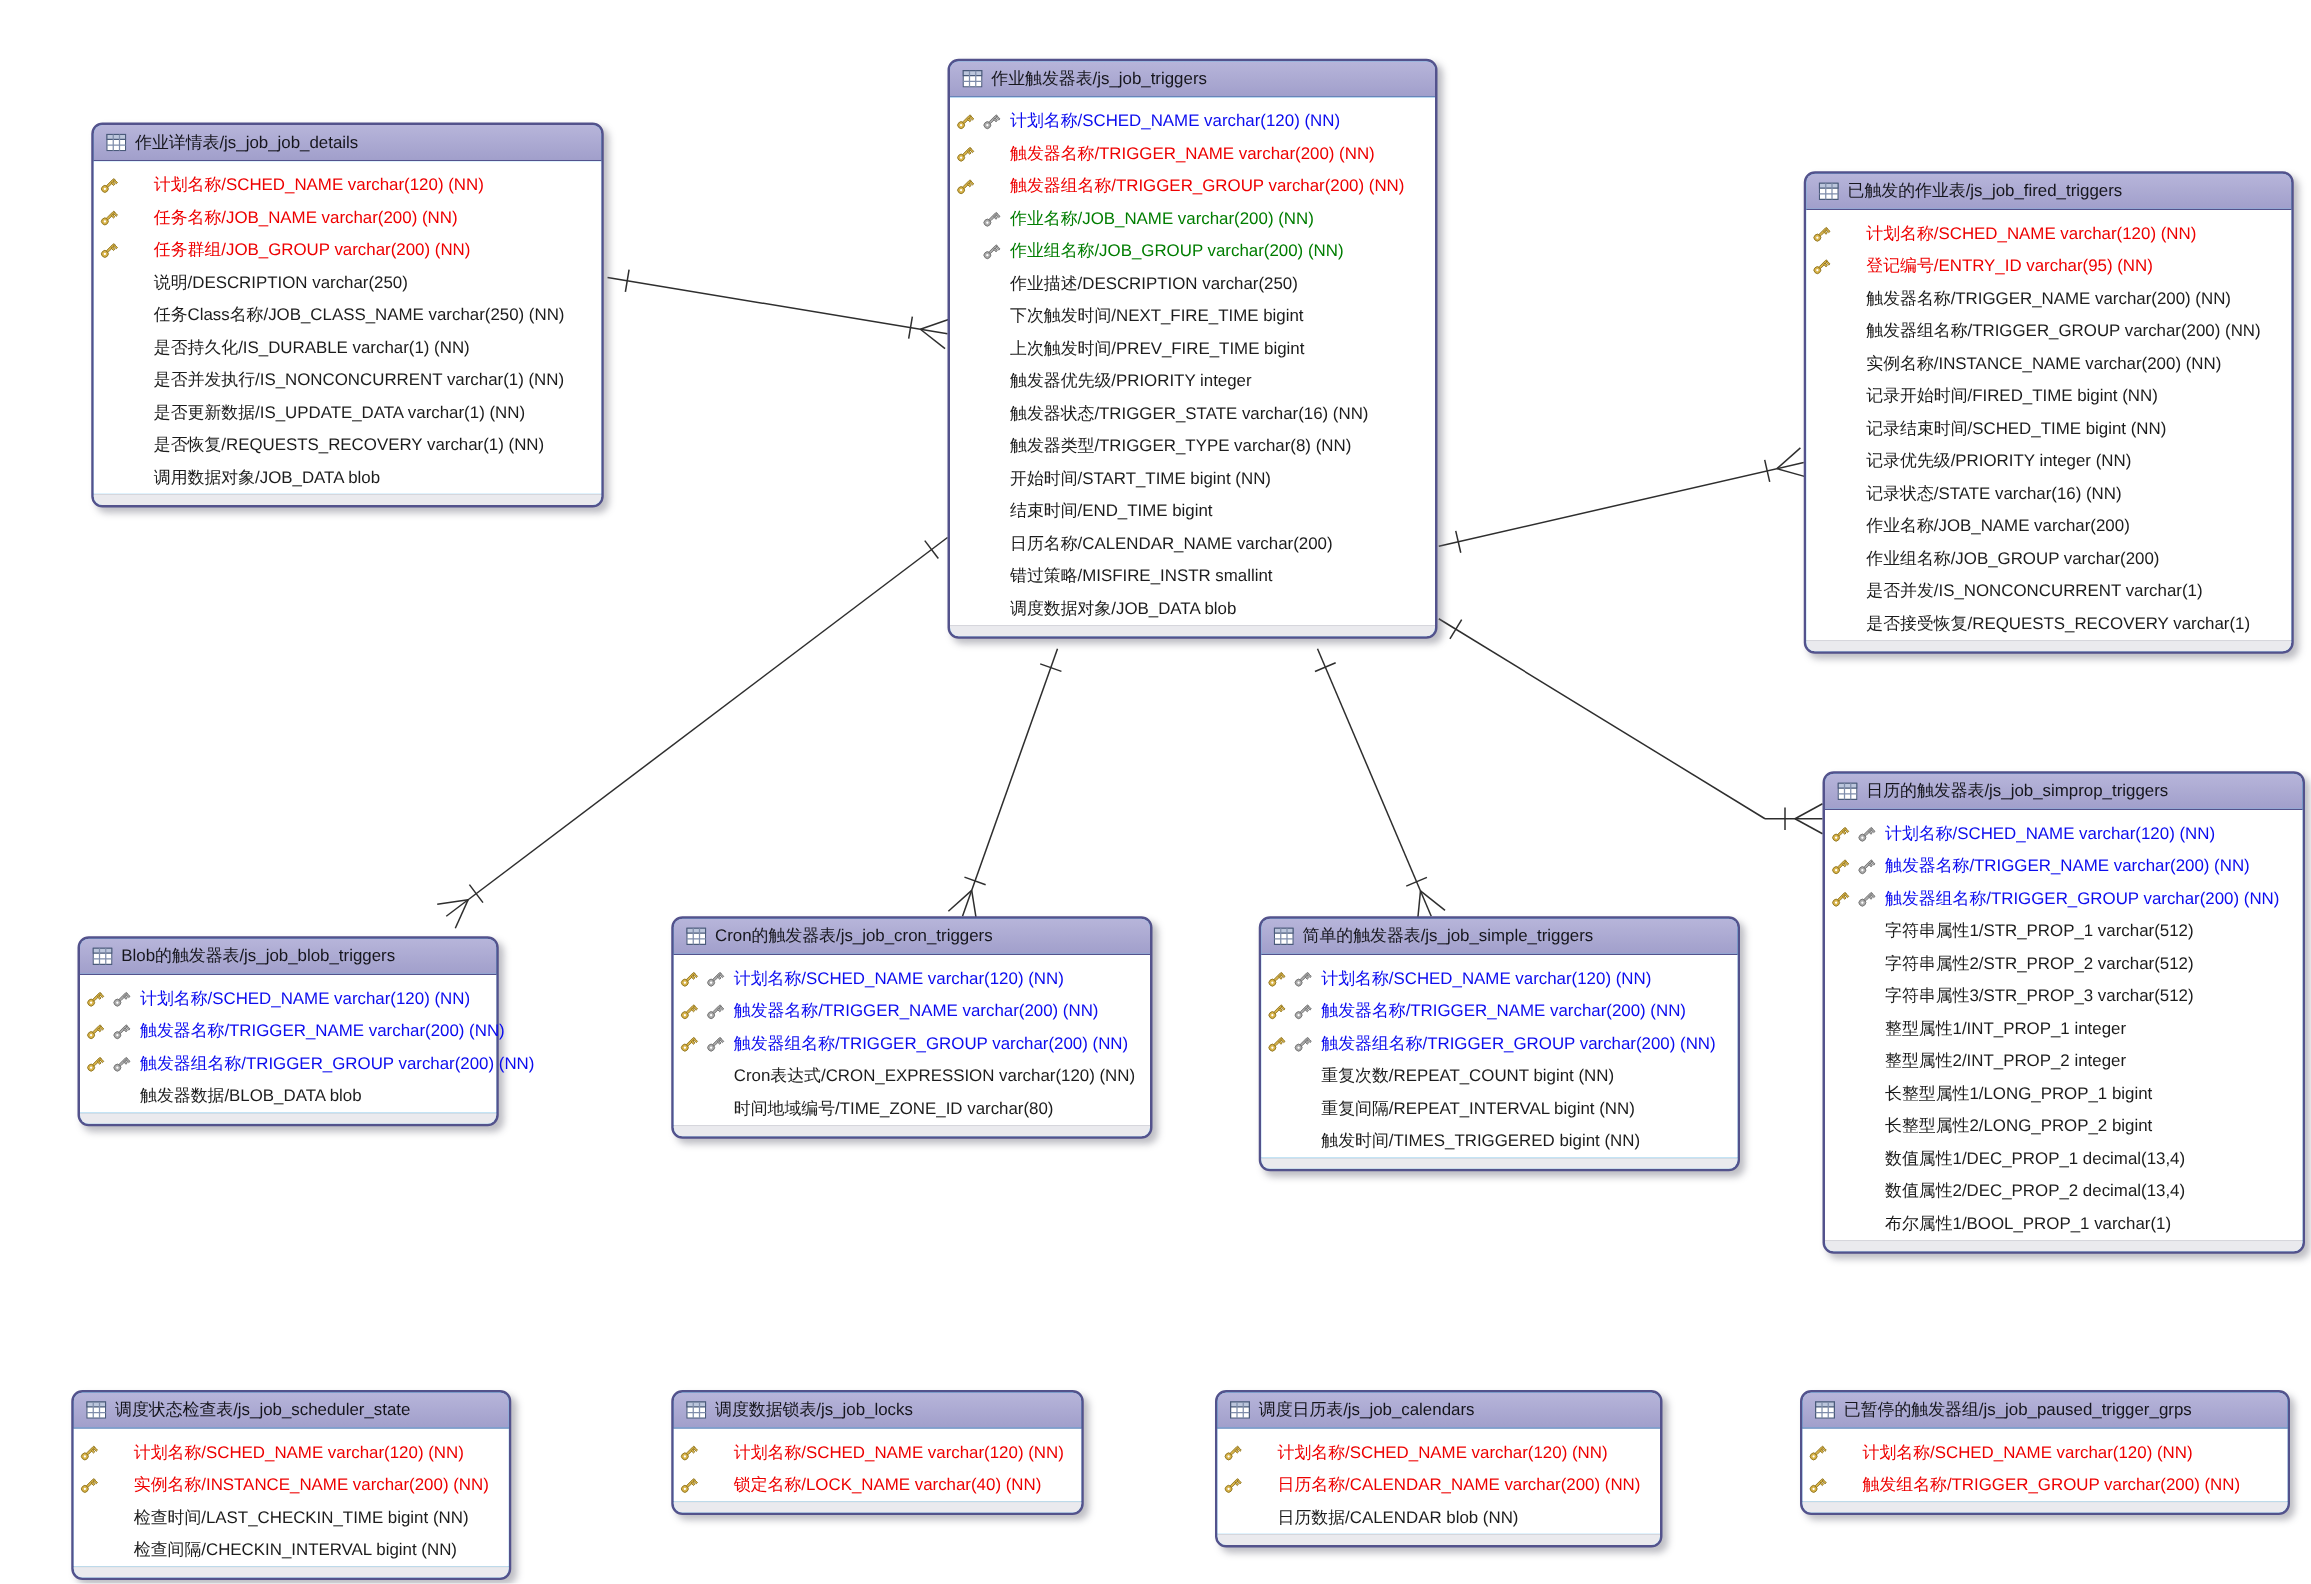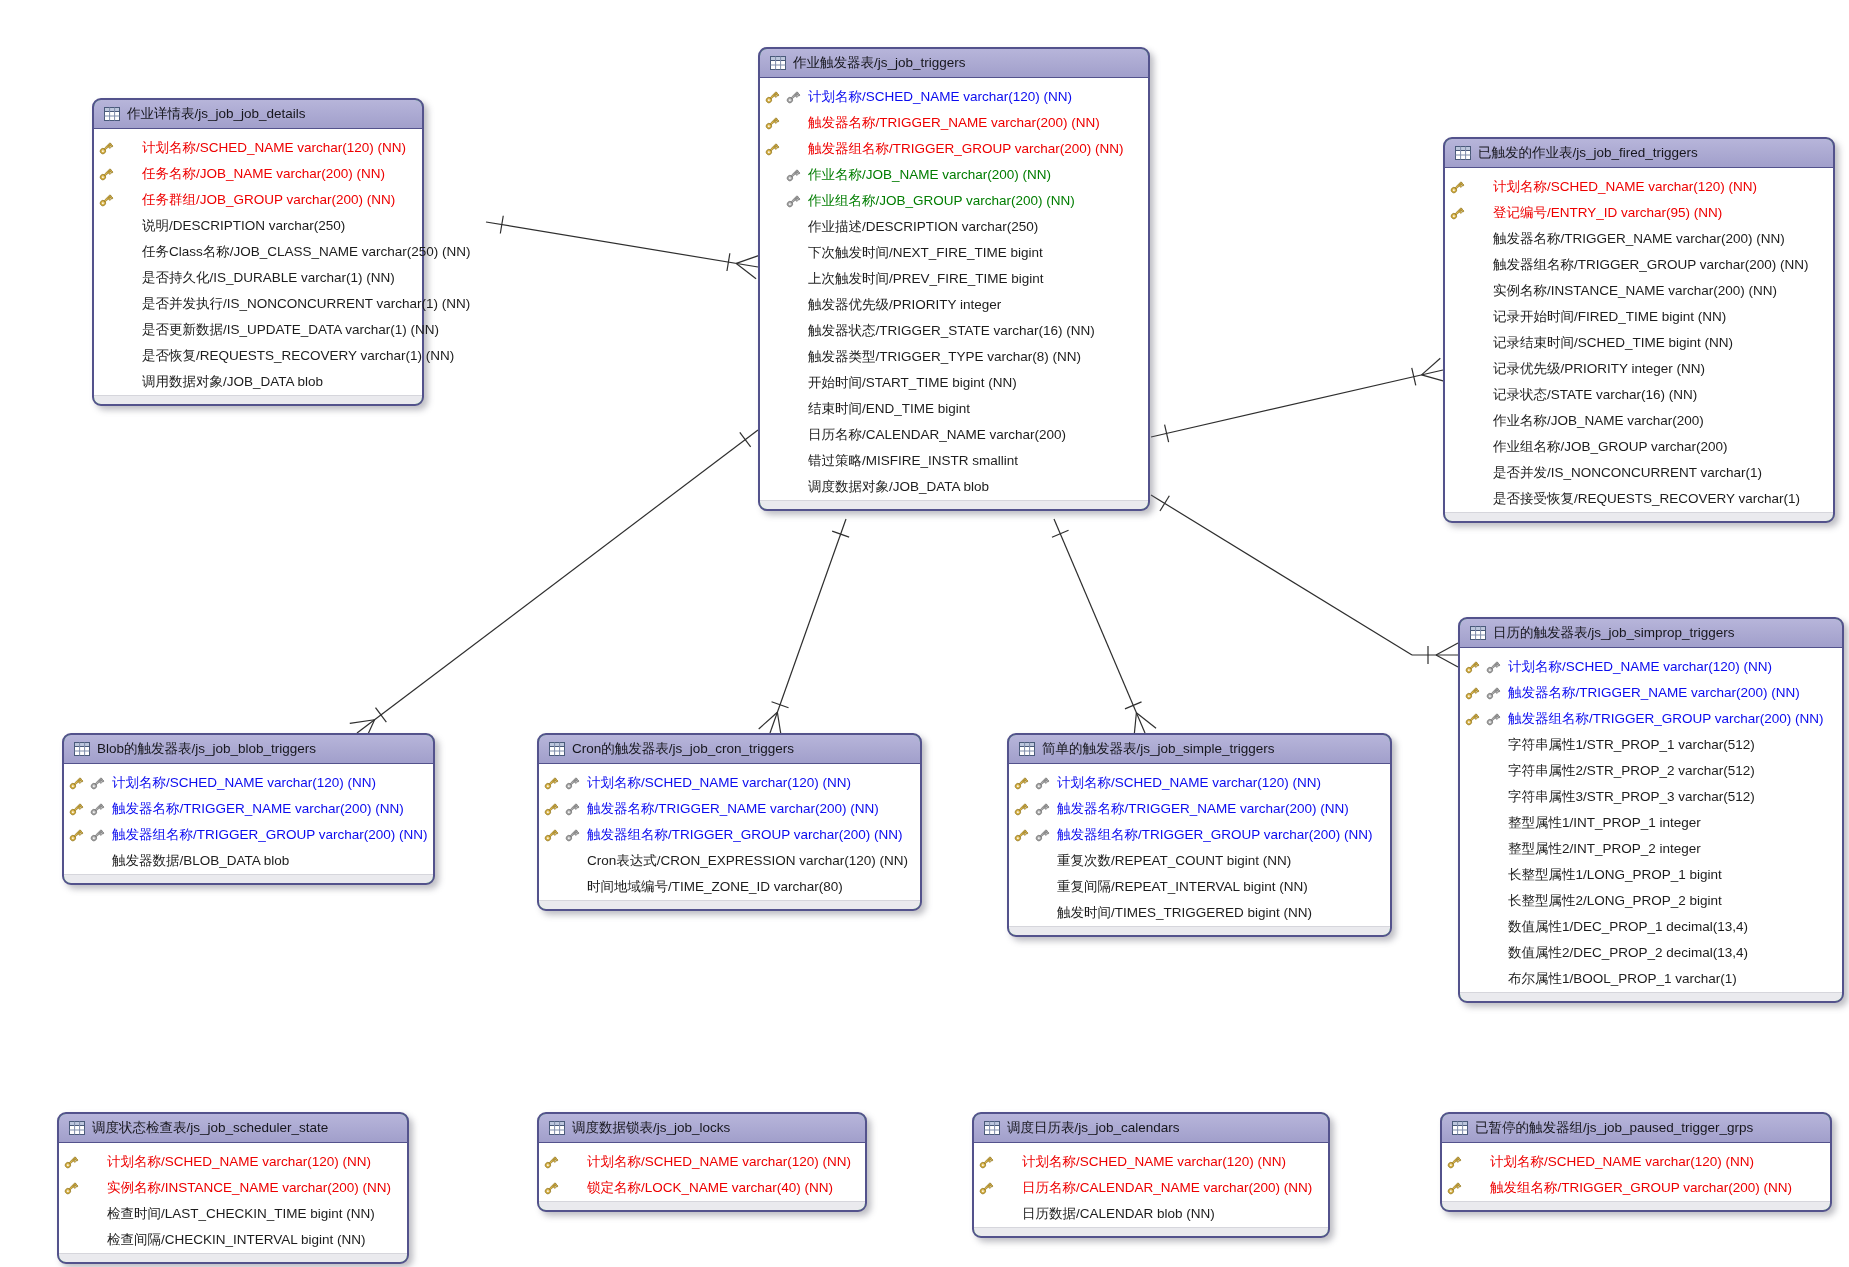--- a/index.html
+++ b/index.html
@@ -1,20 +1,20 @@
 <!DOCTYPE html>
 <html><head>
 <meta charset="utf-8">
 <style>
   html,body{margin:0;padding:0;background:#ffffff;font-family:"Liberation Sans","DejaVu Sans",sans-serif;}
   #canvas{position:relative;width:1849px;height:1267px;background:#ffffff;overflow:hidden;}
   #wires{position:absolute;left:0;top:0;z-index:1;}
   .table-card{
     position:absolute;z-index:2;
-    background:#15803d;
+    background:#7dd3fc;
     border:2px solid #53528C;
     border-radius:9px;
     box-shadow:4px 4px 6px rgba(110,110,125,0.45);
     box-sizing:border-box;
   }
   .table-header{
     display:flex;align-items:center;gap:7px;
     height:28px;padding:0 10px;
     background:linear-gradient(#b7b5da,#a19fcb);
     border-bottom:1px solid #53528C;
@@ -73,21 +73,21 @@
       </g>
       <g>
         <line x1="1151" y1="495" x2="1412" y2="655" stroke="#2e2e2e" stroke-width="1.2"></line>
         <line x1="1412" y1="655" x2="1458" y2="655" stroke="#2e2e2e" stroke-width="1.2"></line>
         <line x1="1436" y1="655" x2="1458" y2="667" stroke="#2e2e2e" stroke-width="1.2"></line>
         <line x1="1436" y1="655" x2="1458" y2="643" stroke="#2e2e2e" stroke-width="1.2"></line>
         <line x1="1428" y1="664" x2="1428" y2="646" stroke="#2e2e2e" stroke-width="1.2"></line>
         <line x1="1159.9371209632943" y1="511.03520716696363" x2="1169.3446167141308" y2="495.689229723412" stroke="#2e2e2e" stroke-width="1.2"></line>
       </g>
     </svg>
-<div class="table-card" style="left: 92px; top: 98px; width: 332px;">
+<div class="table-card" style="left: 73px; top: 98px; width: 410px;">
     <div class="table-header">
       <span>
           <svg width="16" height="14" viewBox="0 0 16 14" style="display:block">
             <rect x="0.5" y="0.5" width="15" height="13" fill="#ffffff" stroke="#4a5a7a"></rect>
             <rect x="0.5" y="0.5" width="15" height="4" fill="#bcc6dc" stroke="#4a5a7a"></rect>
             <line x1="5.6" y1="0.5" x2="5.6" y2="13.5" stroke="#7f8dab"></line>
             <line x1="10.6" y1="0.5" x2="10.6" y2="13.5" stroke="#7f8dab"></line>
             <line x1="0.5" y1="9" x2="15.5" y2="9" stroke="#7f8dab"></line>
           </svg>
         </span>
@@ -571,21 +571,21 @@
           <span class="col-text c-black">数值属性2/DEC_PROP_2 decimal(13,4)</span>
         </div>
         <div class="col-row">
           <span class="key-slot"></span>
           <span class="key-slot"></span>
           <span class="col-text c-black">布尔属性1/BOOL_PROP_1 varchar(1)</span>
         </div>
       </div>
     <div class="table-footer"></div>
   </div>
-    <div class="table-card" style="left: 62px; top: 733px; width: 373px;">
+    <div class="table-card" style="left: 62px; top: 749px; width: 337px;">
     <div class="table-header">
       <span>
           <svg width="16" height="14" viewBox="0 0 16 14" style="display:block">
             <rect x="0.5" y="0.5" width="15" height="13" fill="#ffffff" stroke="#4a5a7a"></rect>
             <rect x="0.5" y="0.5" width="15" height="4" fill="#bcc6dc" stroke="#4a5a7a"></rect>
             <line x1="5.6" y1="0.5" x2="5.6" y2="13.5" stroke="#7f8dab"></line>
             <line x1="10.6" y1="0.5" x2="10.6" y2="13.5" stroke="#7f8dab"></line>
             <line x1="0.5" y1="9" x2="15.5" y2="9" stroke="#7f8dab"></line>
           </svg>
         </span>

